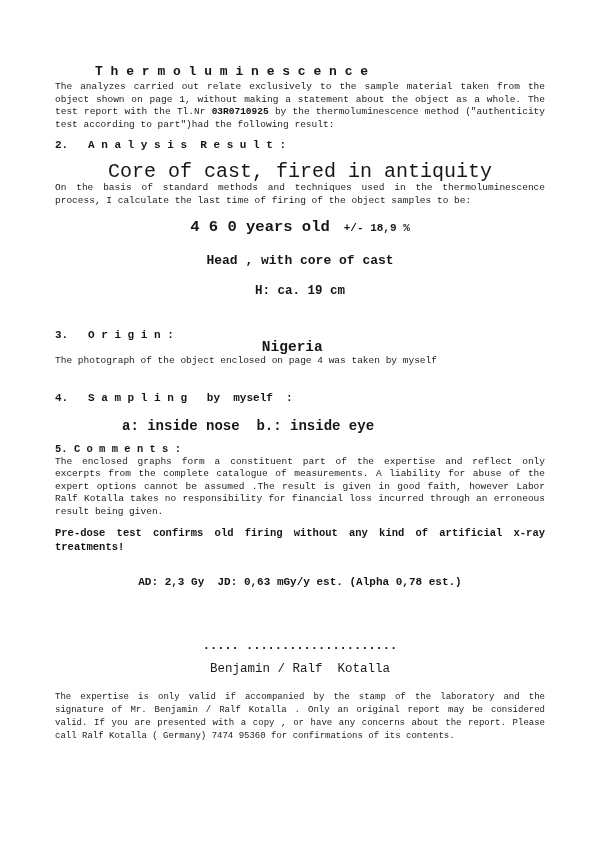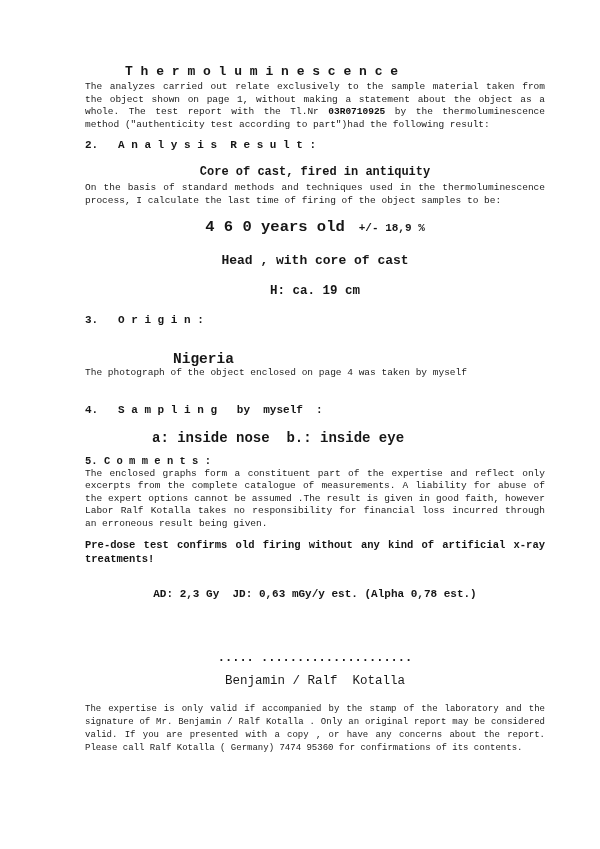--- a/index.html
+++ b/index.html
@@ -3,51 +3,51 @@
 <meta charset="utf-8">
 <style>
   html, body { margin: 0; padding: 0; }
   body {
     width: 600px; height: 849px;
     background: #ffffff;
     color: #161616;
     font-family: "Liberation Mono", "DejaVu Sans Mono", monospace;
     overflow: hidden;
   }
-  .doc { padding: 62px 55px 0 85px; }
+  .doc { padding: 62px 55px 0 55px; }
   .pre { white-space: pre-wrap; }
 
   .title-line { font-size: 13px; line-height: 19px; font-weight: bold; margin: 0; }
   .title-line.l1 { padding-left: 40px; }
   .title-line.l2 { padding-left: 120px; }
 
   p.body-text {
     font-size: 9.5px; line-height: 12.5px; margin: 0;
     text-align: justify; color: #1c1c1c;
   }
   .intro { margin-top: 11px; margin-left: 5px; }
   .tl-num { font-weight: bold; color: #0e0e0e; }
 
   .sec-heading { font-weight: bold; margin: 0; }
   .h-analysis  { margin-top: 7px;  font-size: 11px;   line-height: 14px; }
   .h-sampling  { margin-top: 23px; font-size: 11px;   line-height: 15px; }
   .h-comments  { margin-top: 9px;  font-size: 10.5px; line-height: 13px; }
 
   .centered { text-align: center; margin: 0; }
-  .result-headline { margin-top: 10px; font-size: 12px; line-height: 20px; font-weight: bold; }
+  .result-headline { margin-top: 10px; font-size: 20px; line-height: 20px; font-weight: normal; }
   .basis { margin-top: 10px; }
 
   .age-line { margin-top: 10px; line-height: 20px; }
   .age-value { font-size: 15.5px; font-weight: bold; }
   .age-tol { font-size: 11px; font-weight: bold; margin-left: 14px; }
 
   .head-line { margin-top: 15px; font-size: 13px; line-height: 16px; font-weight: bold; }
   .height-line { margin-top: 14px; font-size: 12.5px; line-height: 16px; font-weight: bold; }
 
-  .origin-row { margin-top: 15px; display: flex; align-items: flex-start; flex-direction: column; }
+  .origin-row { margin-top: 15px; display: flex; align-items: center; }
   .origin-label { font-size: 11px; font-weight: bold; }
   .origin-value { font-size: 14.5px; font-weight: bold; margin-left: 88px; margin-top: 25px; }
 
   .photo-note { margin-top: 13px; margin-left: 5px; font-size: 9.5px; line-height: 12px;
                 color: #1c1c1c; margin-bottom: 0; text-align: left; }
 
   .ab-line { margin-top: 12px; margin-left: 67px; font-size: 14px; line-height: 16px;
              font-weight: bold; }
 
   .comments-p { margin-top: 7px; }

